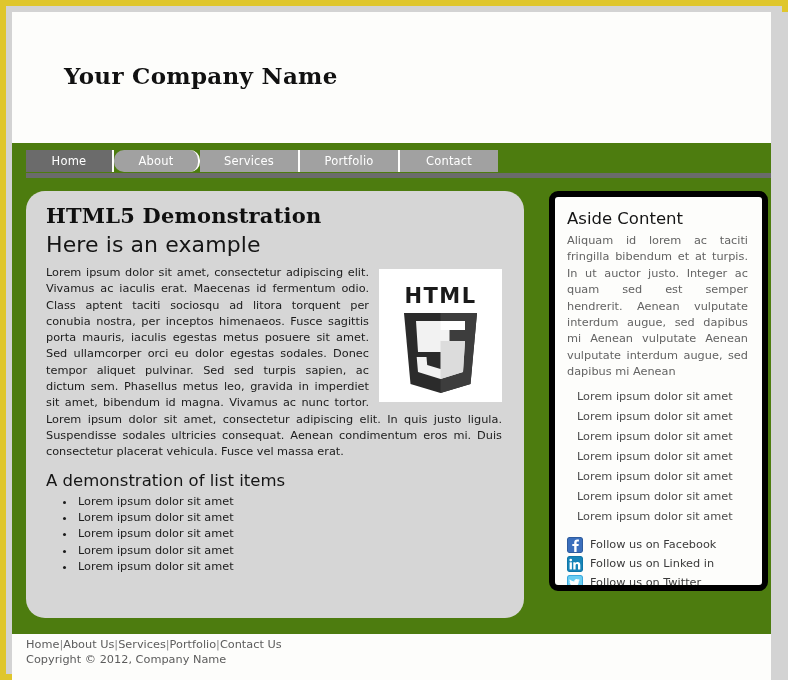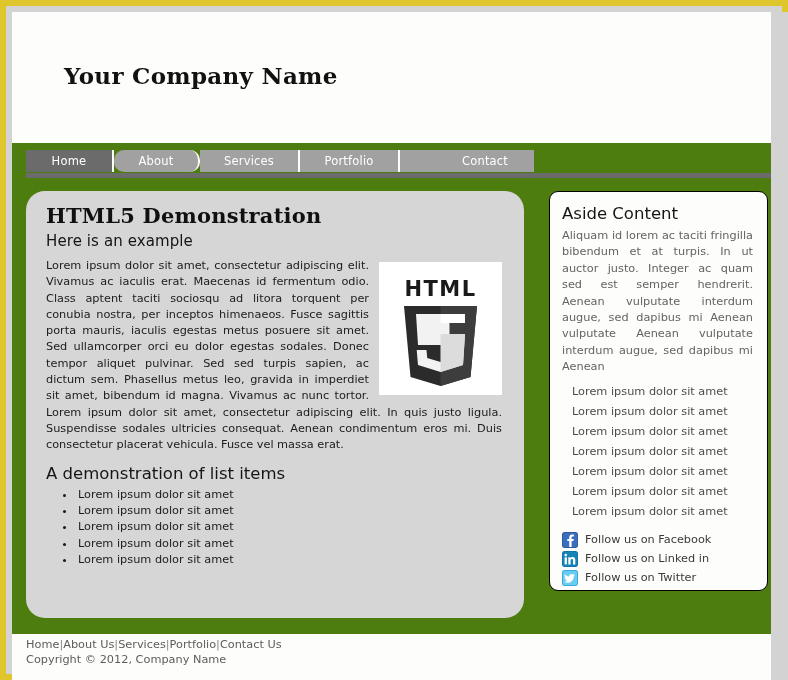--- a/index.html
+++ b/index.html
@@ -114,21 +114,21 @@
     font-size: 11.5px;
     text-align: center;
     border-right: 2px solid #fdfdfb;
     letter-spacing: 0.2px;
   }
   .nav-link.active { background: #6b6b6b; }
   .nav-w-home      { width: 86px; }
   .nav-w-about     { width: 84px; border-radius: 10px; }
   .nav-w-services  { width: 98px; }
   .nav-w-portfolio { width: 98px; }
-  .nav-w-contact   { width: 98px; border-right: none; padding-left: 36px; }
+  .nav-w-contact   { width: 98px; border-right: none; }
 
   
   .columns {
     position: absolute;
     left: 0;
     top: 179px;
     width: 759px;
   }
 
   section.main-content {
@@ -146,21 +146,21 @@
   .main-title {
     margin: 0 0 4px 0;
     font-family: "DejaVu Serif", serif;
     font-weight: bold;
     font-size: 21px;
     color: #101010;
     letter-spacing: 0.2px;
   }
   .sub-title {
     margin: 4px 0 8px 0;
-    font-size: 15px;
+    font-size: 22px;
     font-weight: normal;
     color: #151515;
     letter-spacing: 0.1px;
   }
   .body-copy {
     margin: 0;
     font-size: 11.3px;
     line-height: 16.3px;
     color: #1b1b1b;
     text-align: justify;
@@ -192,21 +192,21 @@
   }
 
   
   aside.side-content {
     position: absolute;
     left: 537px;
     top: 0;
     width: 219px;
     box-sizing: border-box;
     background: #fdfdfb;
-    border: 1px solid #000000;
+    border: 6px solid #000000;
     border-radius: 9px;
     padding: 12px 14px 12px 12px;
     height: 400px;
     overflow: hidden;
   }
   .aside-title {
     margin: 0 0 5px 0;
     font-size: 16.5px;
     font-weight: normal;
     color: #151515;

